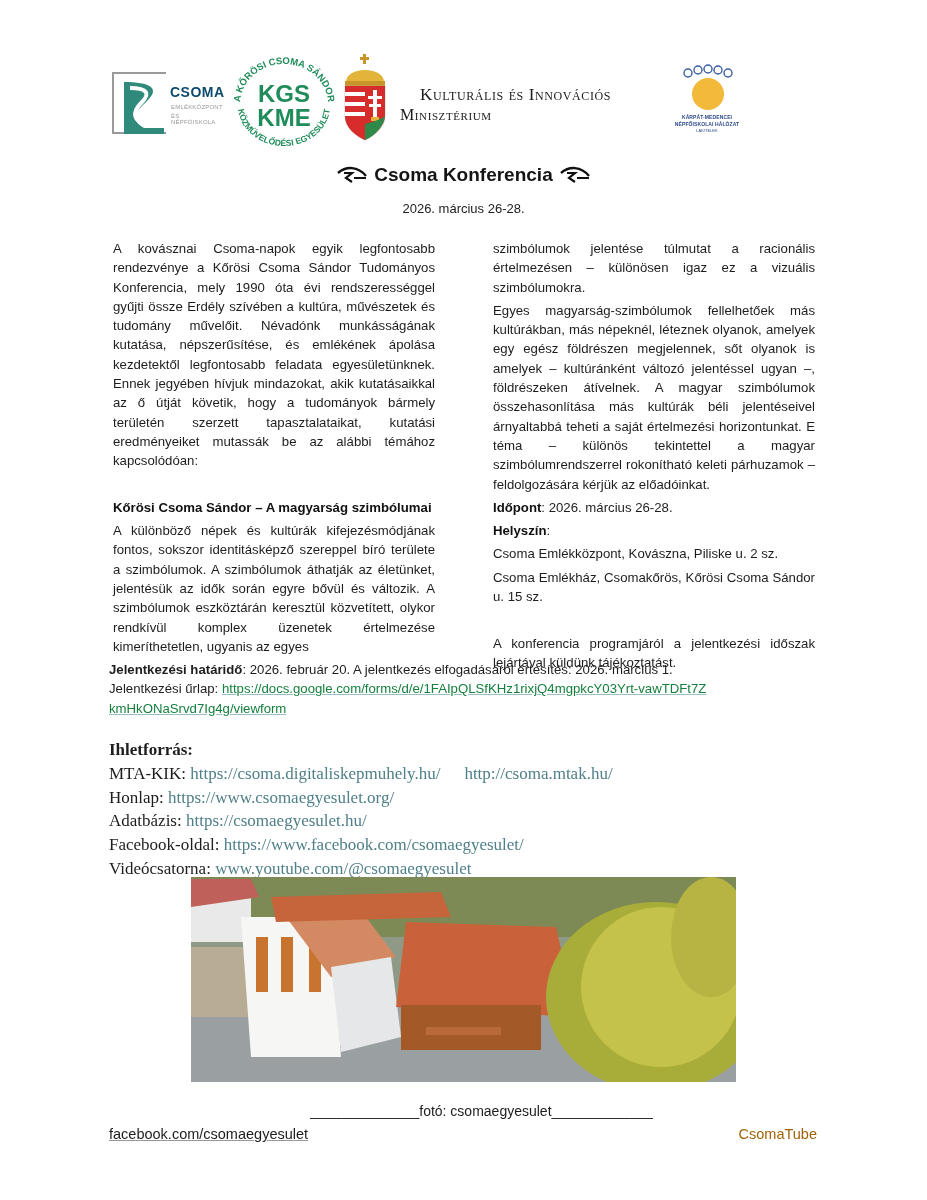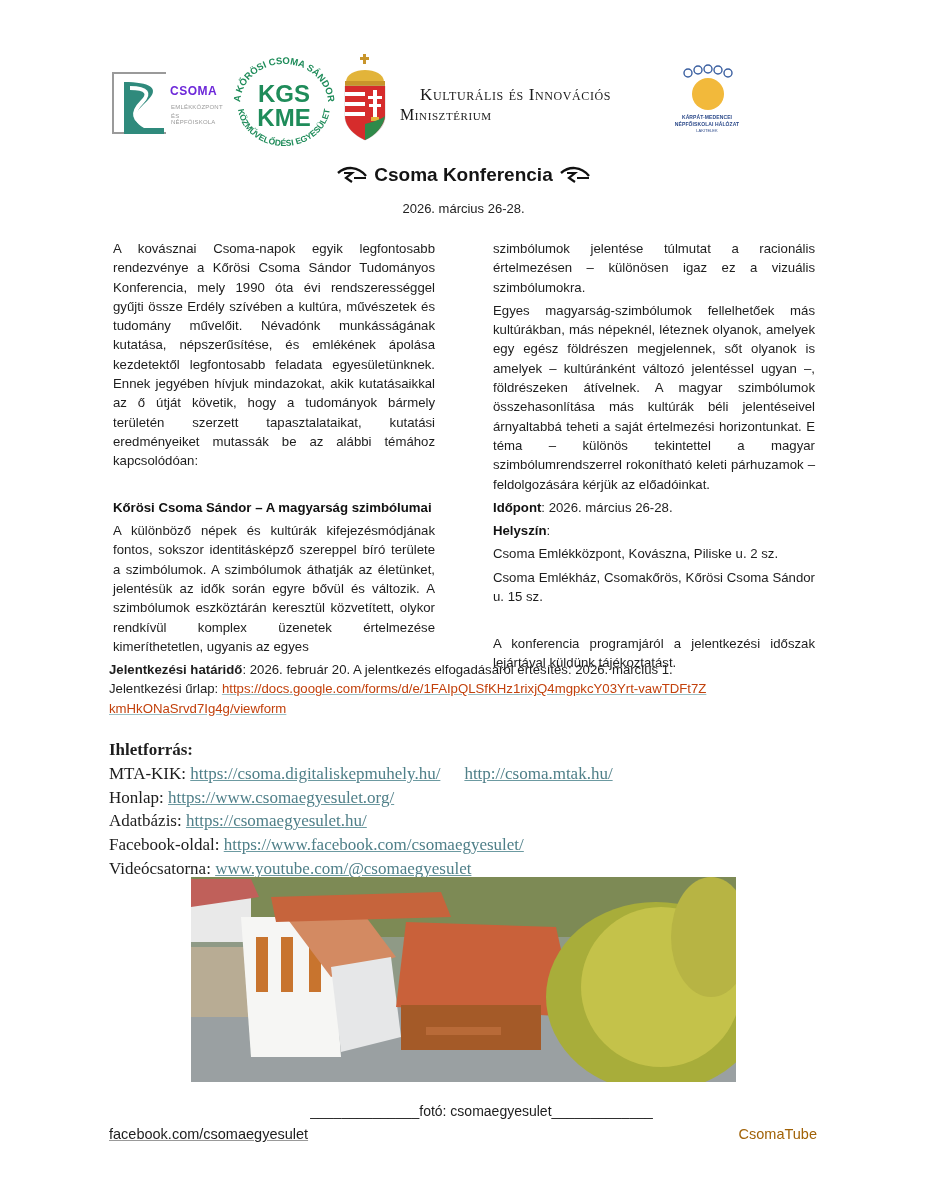--- a/index.html
+++ b/index.html
@@ -3,21 +3,21 @@
 <meta charset="utf-8">
 <style>
   * { box-sizing: border-box; margin: 0; padding: 0; }
   html, body { width: 927px; height: 1200px; background: #ffffff; overflow: hidden; }
   body { position: relative; font-family: "Liberation Sans", sans-serif; color: #1a1a1a; }
 
   
   .logo-csoma { position: absolute; left: 112px; top: 70px; width: 112px; height: 66px; }
   .logo-csoma .frame { position: absolute; left: 0; top: 2px; width: 54px; height: 62px; border: 2px solid #9a9a9a; border-right: none; }
   .logo-csoma svg { position: absolute; left: 8px; top: 8px; }
-  .logo-csoma .name { position: absolute; left: 58px; top: 14px; font-size: 12px; font-weight: bold; color: #6d28d9; letter-spacing: 0.5px; }
+  .logo-csoma .name { position: absolute; left: 58px; top: 14px; font-size: 14px; font-weight: bold; color: #0c4a6e; letter-spacing: 0.5px; }
   .logo-csoma .sub { position: absolute; left: 59px; font-size: 6px; color: #9a9a9a; letter-spacing: 0.2px; }
   .logo-csoma .sub1 { top: 34px; }
   .logo-csoma .sub2 { top: 43px; }
 
   .logo-kgs { position: absolute; left: 228px; top: 52px; width: 112px; height: 98px; }
   .logo-coat { position: absolute; left: 342px; top: 54px; width: 46px; height: 88px; }
 
   .ministry { position: absolute; left: 400px; top: 85px; font-family: "Liberation Serif", serif; color: #1a1a1a; letter-spacing: 0.6px; line-height: 20px; }
   .ministry .l1 { font-size: 17px; margin-left: 20px; }
   .ministry .l2 { font-size: 16px; }
@@ -38,26 +38,26 @@
 
   
   .col { position: absolute; top: 235px; width: 330px; font-size: 13.2px; line-height: 19.3px; text-align: justify; color: #1d1d1d; }
   .col-left { left: 109px; }
   .col-right { left: 489px; }
   .col p { margin: 4px; }
   .col .gap { height: 19.3px; }
   .col b { font-weight: bold; color: #111; }
 
   .deadline { position: absolute; left: 109px; top: 660px; width: 720px; font-size: 13.2px; line-height: 19.3px; color: #1d1d1d; }
-  .deadline a, .inspo a { color: #c2410c; text-decoration: none; }
+  .deadline a, .inspo a { color: #15803d; text-decoration: none; }
   .deadline a { text-decoration: underline; text-decoration-color: #9bbfc4; }
 
   .inspo { position: absolute; left: 109px; top: 738px; width: 720px; font-family: "Liberation Serif", serif; font-size: 17px; line-height: 23.8px; color: #1d1d1d; }
   .inspo .heading { font-weight: bold; }
-  .inspo a { text-decoration: underline; text-decoration-color: #6c9aa1; color: #4f7f88; }
+  .inspo a { text-decoration-color: #6c9aa1; color: #4f7f88; }
   .inspo .spacer { display: inline-block; width: 24px; }
 
   .photo { position: absolute; left: 191px; top: 877px; width: 545px; height: 205px; overflow: hidden; background: #8e9690; }
 
   .caption { position: absolute; left: 0; top: 1103px; width: 927px; text-align: center; font-size: 14px; color: #1d1d1d; margin-left: 18px; }
   .footer-left { position: absolute; left: 109px; top: 1126px; font-size: 14.5px; color: #1d1d1d; text-decoration: underline; text-decoration-color: #999; }
   .footer-right { position: absolute; right: 110px; top: 1126px; font-size: 14.5px; color: #a16207; }
 </style>
 </head>
 <body>

